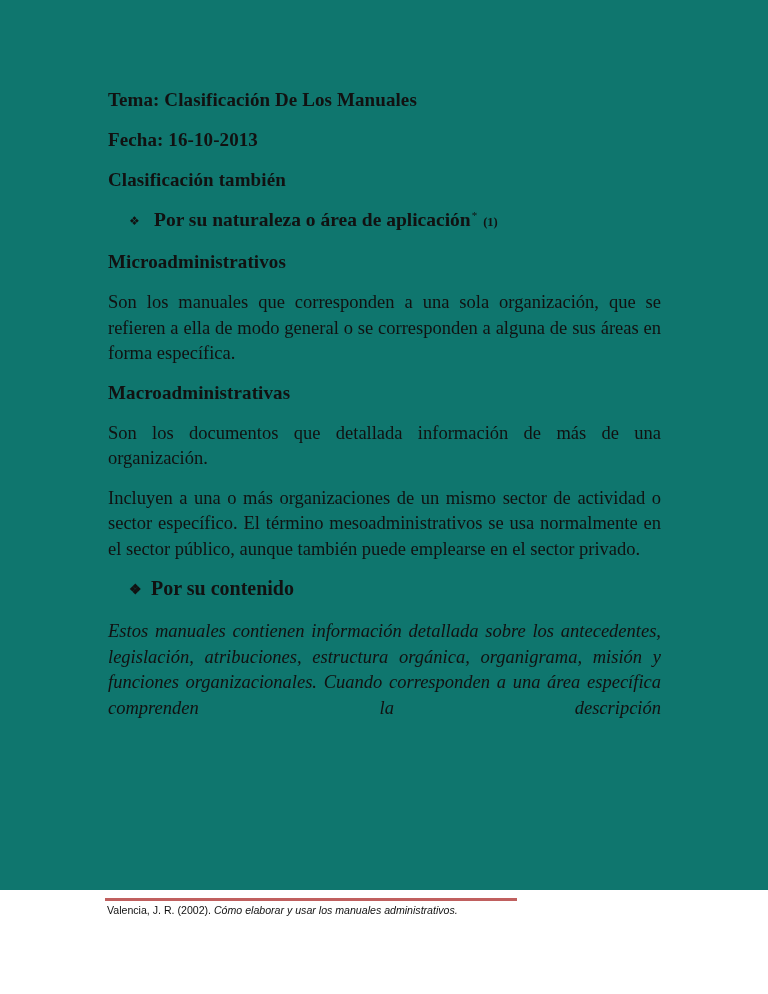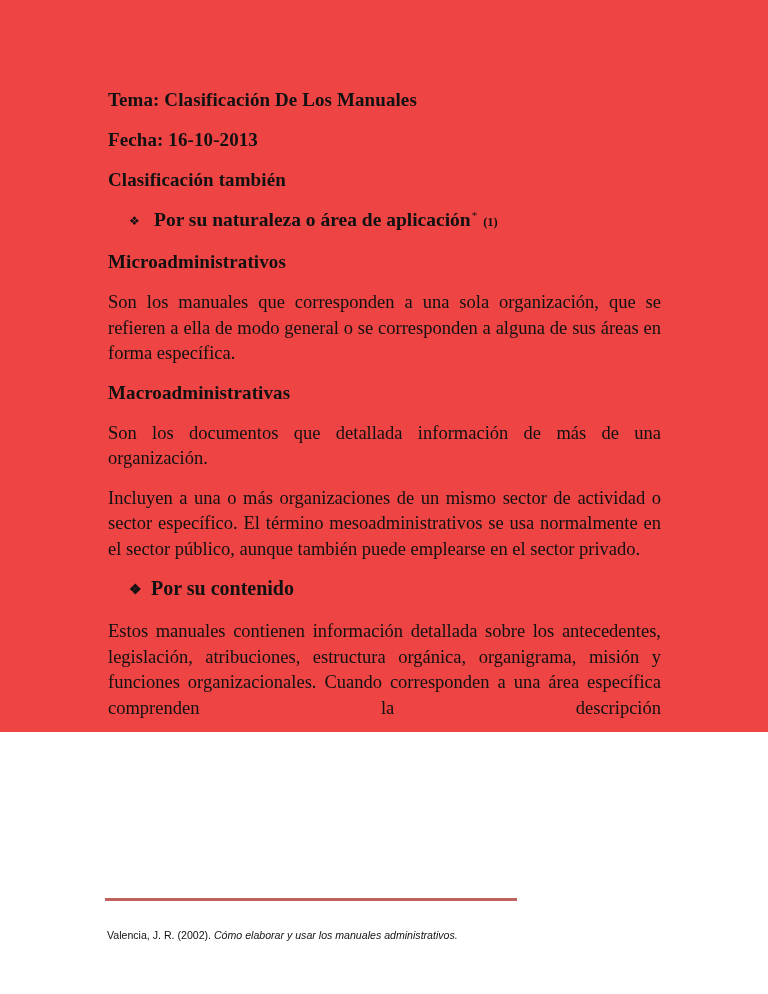--- a/index.html
+++ b/index.html
@@ -13,22 +13,22 @@
       position: relative;
       overflow: hidden;
       font-family: "Liberation Serif", "DejaVu Serif", serif;
       color: #111111;
     }
     .page {
       position: absolute;
       left: 0;
       top: 0;
       width: 768px;
-      height: 732px;
-      background: #ef4444;
+      height: 890px;
+      background: #0f766e;
     }
     .content {
       position: absolute;
       left: 108px;
       top: 88px;
       width: 553px;
     }
     .h {
       font-weight: bold;
       font-size: 19px;
@@ -91,21 +91,20 @@
     }
     .footnote {
       position: absolute;
       left: 107px;
       top: 903px;
       font-family: "Liberation Sans", "DejaVu Sans", sans-serif;
       font-size: 10.6px;
       line-height: 14px;
       color: #111111;
       white-space: nowrap;
-      margin-top: 25px;
     }
     .footnote i {
       font-style: italic;
     }
   </style>
 </head>
 <body>
 
 <div class="page">
   <div class="content">
@@ -127,21 +126,21 @@
     <div class="h">Macroadministrativas</div>
     <div class="p">Son los documentos que detallada información de más de una organización.</div>
 
     <div class="p">Incluyen a una o más organizaciones de un mismo sector de actividad o sector específico. El término mesoadministrativos se usa normalmente en el sector público, aunque también puede emplearse en el sector privado.</div>
 
     <div class="bullet-line b2">
       <span class="bullet">❖</span>
       <span>Por su contenido</span>
     </div>
 
-    <div class="p" style="text-align-last: justify;">Estos manuales contienen información detallada sobre los antecedentes, legislación, atribuciones, estructura orgánica, organigrama, misión   y funciones organizacionales. Cuando corresponden a una área específica comprenden la descripción</div>
+    <div class="p" style="text-align-last: justify; font-style: italic;">Estos manuales contienen información detallada sobre los antecedentes, legislación, atribuciones, estructura orgánica, organigrama, misión   y funciones organizacionales. Cuando corresponden a una área específica comprenden la descripción</div>
 
   </div>
 
   <div class="footnote-rule"></div>
   <div class="footnote">
     <span>Valencia, J. R. (2002). </span><i>Cómo elaborar y usar los manuales administrativos.</i>
   </div>
 </div>
 
 </body></html>

